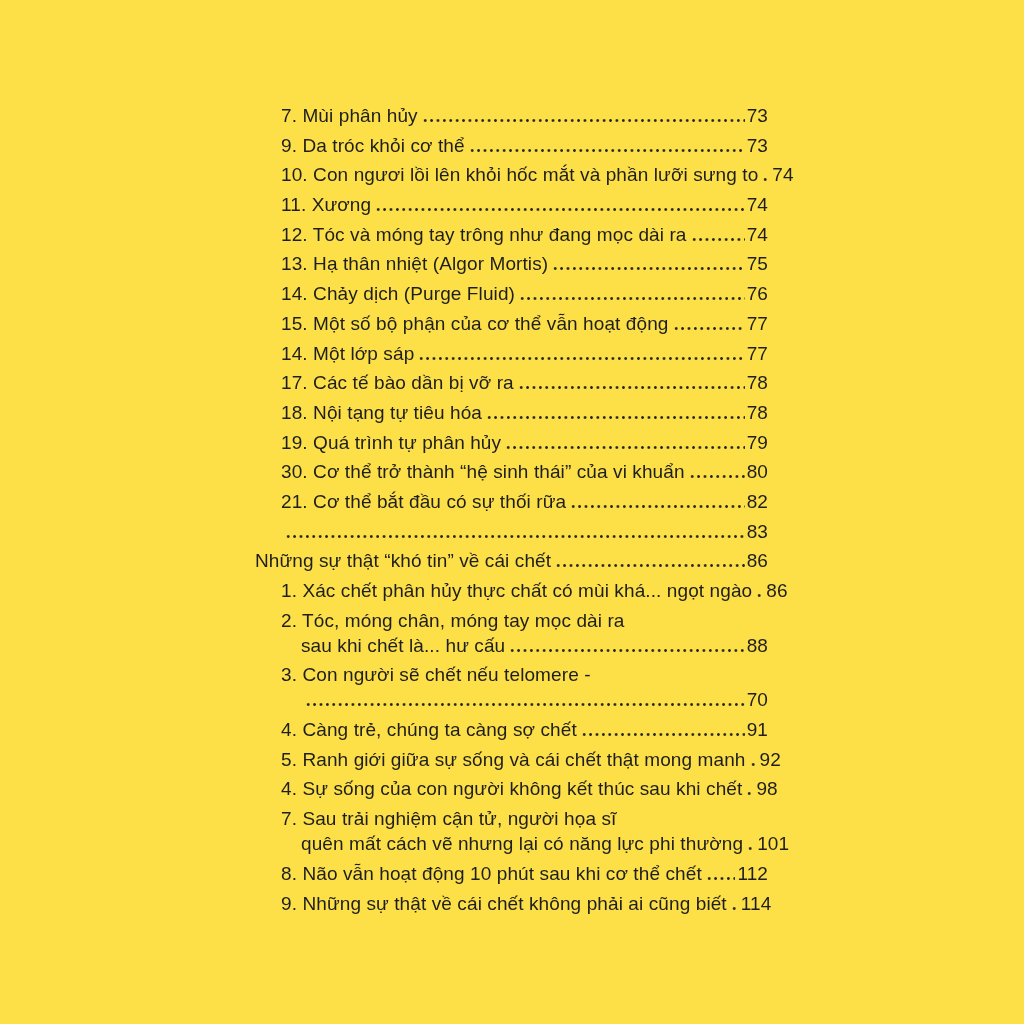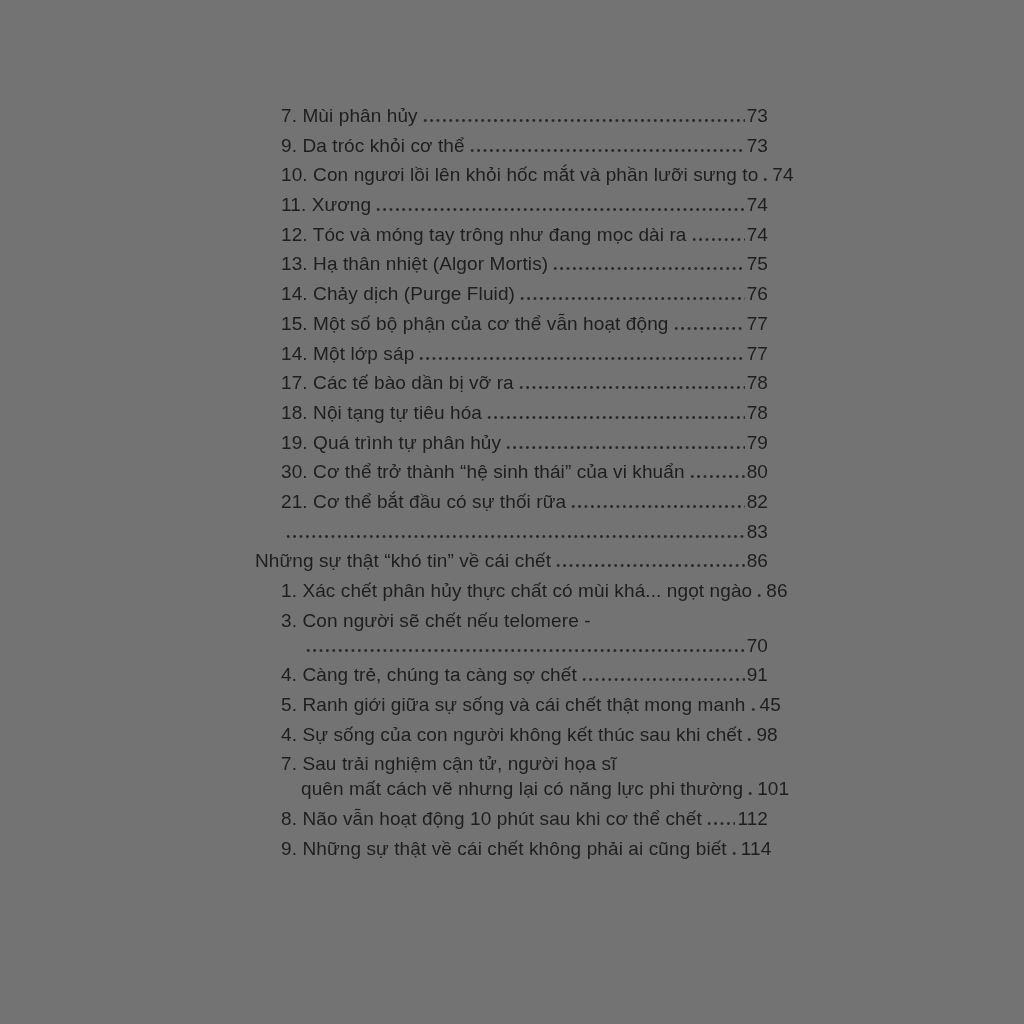--- a/index.html
+++ b/index.html
@@ -10,21 +10,21 @@
     width: 1024px;
     height: 1024px;
     position: relative;
     background: #ffffff;
     font-family: "Liberation Sans", "DejaVu Sans", sans-serif;
     overflow: hidden;
   }
   .page {
     position: absolute;
     inset: 0;
-    background: #737373;
+    background: #fde047;
   }
   .toc {
     position: absolute;
     left: 255px;
     top: 103px;
     width: 513px;
     font-size: 19px;
     color: #1e1e1e;
     letter-spacing: 0.1px;
   }
@@ -179,38 +179,46 @@
         </div>
       </div>
       <div class="entry lvl2">
         <div class="line row">
           <span class="title">1. Xác chết phân hủy thực chất có mùi khá... ngọt ngào</span>
           <span class="leader"></span>
           <span class="pg">86</span>
         </div>
       </div>
       <div class="entry lvl2">
+        <div class="line">2. Tóc, móng chân, móng tay mọc dài ra</div>
+        <div class="line cont row">
+          <span class="title">sau khi chết là... hư cấu</span>
+          <span class="leader"></span>
+          <span class="pg">88</span>
+        </div>
+      </div>
+      <div class="entry lvl2">
         <div class="line">3. Con người sẽ chết nếu telomere -</div>
         <div class="line cont row">
           <span class="leader"></span>
           <span class="pg">70</span>
         </div>
       </div>
       <div class="entry lvl2">
         <div class="line row">
           <span class="title">4. Càng trẻ, chúng ta càng sợ chết</span>
           <span class="leader"></span>
           <span class="pg">91</span>
         </div>
       </div>
       <div class="entry lvl2">
         <div class="line row">
           <span class="title">5. Ranh giới giữa sự sống và cái chết thật mong manh</span>
           <span class="leader"></span>
-          <span class="pg">45</span>
+          <span class="pg">92</span>
         </div>
       </div>
       <div class="entry lvl2">
         <div class="line row">
           <span class="title">4. Sự sống của con người không kết thúc sau khi chết</span>
           <span class="leader"></span>
           <span class="pg">98</span>
         </div>
       </div>
       <div class="entry lvl2">

